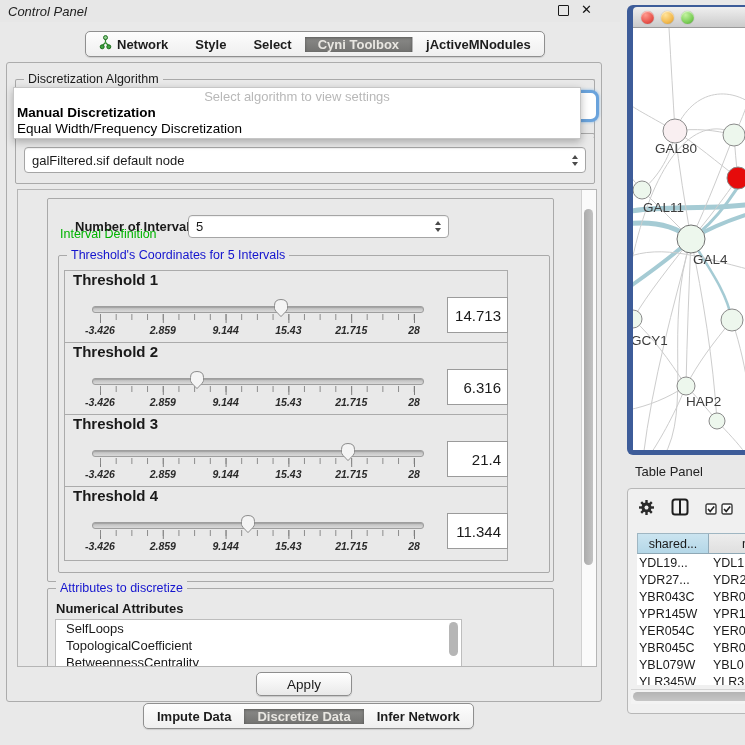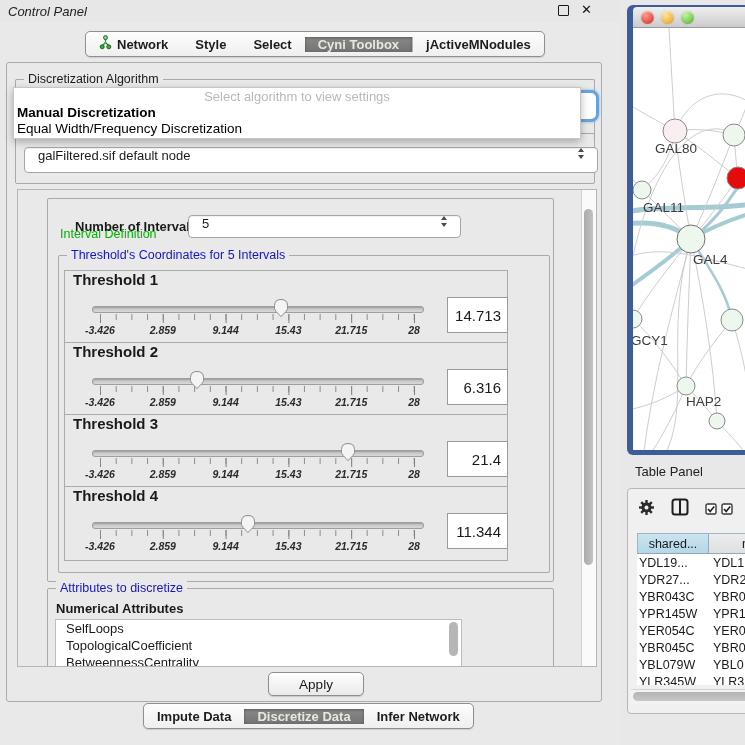--- a/index.html
+++ b/index.html
@@ -40,22 +40,22 @@
                    border:3px solid #6AA3DC;border-radius:8px;box-shadow:0 0 3px #7FB2E2;}
   
   .popup{position:absolute;left:6px;top:24px;width:566px;height:50px;background:#FFFFFF;
          border:1px solid #C6C6C6;box-shadow:0 3px 8px rgba(0,0,0,.28);z-index:5;}
   .popup-ph{position:absolute;left:0;top:1px;width:100%;text-align:center;font-size:13px;color:#B8B8B8;}
   .popup-opt1{position:absolute;left:3px;top:17px;font-size:13.5px;font-weight:bold;color:#000;}
   .popup-opt2{position:absolute;left:3px;top:33px;font-size:13.5px;color:#000;}
 
   
   .tdata-grp{left:8px;top:70px;width:578px;height:49px;}
-  .combo{position:absolute;display:flex;background:#FFF;border:1px solid #A5A5A5;
-         border-radius:4px;font-size:13px;padding:0 13px;box-shadow:inset 0 1px 1px rgba(0,0,0,.06);}
+  .combo{position:absolute;display:flex;align-items:center;background:#FFF;border:1px solid #A5A5A5;
+         border-radius:4px;font-size:13px;padding:0 7px;box-shadow:inset 0 1px 1px rgba(0,0,0,.06);}
   .stepper{margin-left:auto;display:flex;flex-direction:column;gap:3px;padding-left:6px;}
   .stepper .up{width:0;height:0;border-left:3.5px solid transparent;border-right:3.5px solid transparent;border-bottom:4.5px solid #4A4A4A;}
   .stepper .dn{width:0;height:0;border-left:3.5px solid transparent;border-right:3.5px solid transparent;border-top:4.5px solid #4A4A4A;}
 
   
   .scrollpanel{position:absolute;left:10px;top:126px;width:578px;height:476px;border:1px solid #B5B5B5;
                background:#E9E9E9;overflow:hidden;}
   .vsb{position:absolute;right:0;top:0;width:14px;height:100%;background:#FAFAFA;border-left:1px solid #D0D0D0;}
   .vsb-thumb{position:absolute;left:2px;width:9px;border-radius:5px;background:linear-gradient(90deg,#ABABAB,#C2C2C2);}
 
@@ -84,21 +84,21 @@
   .attr-head{position:absolute;left:8px;top:12px;font-size:13px;font-weight:bold;}
   .attr-list{position:absolute;left:7px;top:30px;width:405px;height:110px;background:#FFF;border:1px solid #BDBDBD;}
   .attr-item{font-size:13px;line-height:17px;padding-left:10px;white-space:nowrap;}
   .attr-vsb{position:absolute;right:2px;top:2px;width:10px;height:100px;}
   .attr-vsb .thumbv{width:9px;height:34px;border-radius:5px;background:#B6B6B6;}
 
   .apply-row{position:absolute;left:2px;top:602px;width:590px;height:34px;}
   .apply-btn{position:absolute;left:50%;top:7px;transform:translateX(-50%);min-width:66px;height:22px;
              border:1px solid #8E8E8E;border-radius:5px;background:linear-gradient(#FFFFFF,#E9E9E9);
              font-size:13.5px;display:flex;align-items:center;justify-content:center;padding:0 14px;
-             box-shadow:0 1px 1px rgba(0,0,0,.15);margin-left:12px;}
+             box-shadow:0 1px 1px rgba(0,0,0,.15);}
 
   
   .right{position:absolute;left:620px;top:0;width:125px;height:745px;background:#E8E8E8;overflow:hidden;}
   .netwin{position:absolute;left:7px;top:5px;width:140px;height:450px;background:#3D5C99;border-radius:6px 0 0 6px;overflow:hidden;}
   .net-titlebar{position:absolute;left:6px;top:2px;width:134px;height:21px;
                 background:linear-gradient(#EFEFEF,#CBCBCB);border-bottom:1px solid #9A9A9A;border-radius:4px 0 0 0;
                 display:flex;align-items:center;gap:7px;padding-left:8px;box-sizing:border-box;}
   .light{width:13px;height:13px;border-radius:50%;box-shadow:inset 0 1px 1px rgba(255,255,255,.6),0 0 1px rgba(0,0,0,.4);}
   .l-red{background:radial-gradient(circle at 35% 30%,#FF9A8F,#E8544C 60%,#B83630);}
   .l-yellow{background:radial-gradient(circle at 35% 30%,#FFE39B,#F2B94E 60%,#C98F28);}

